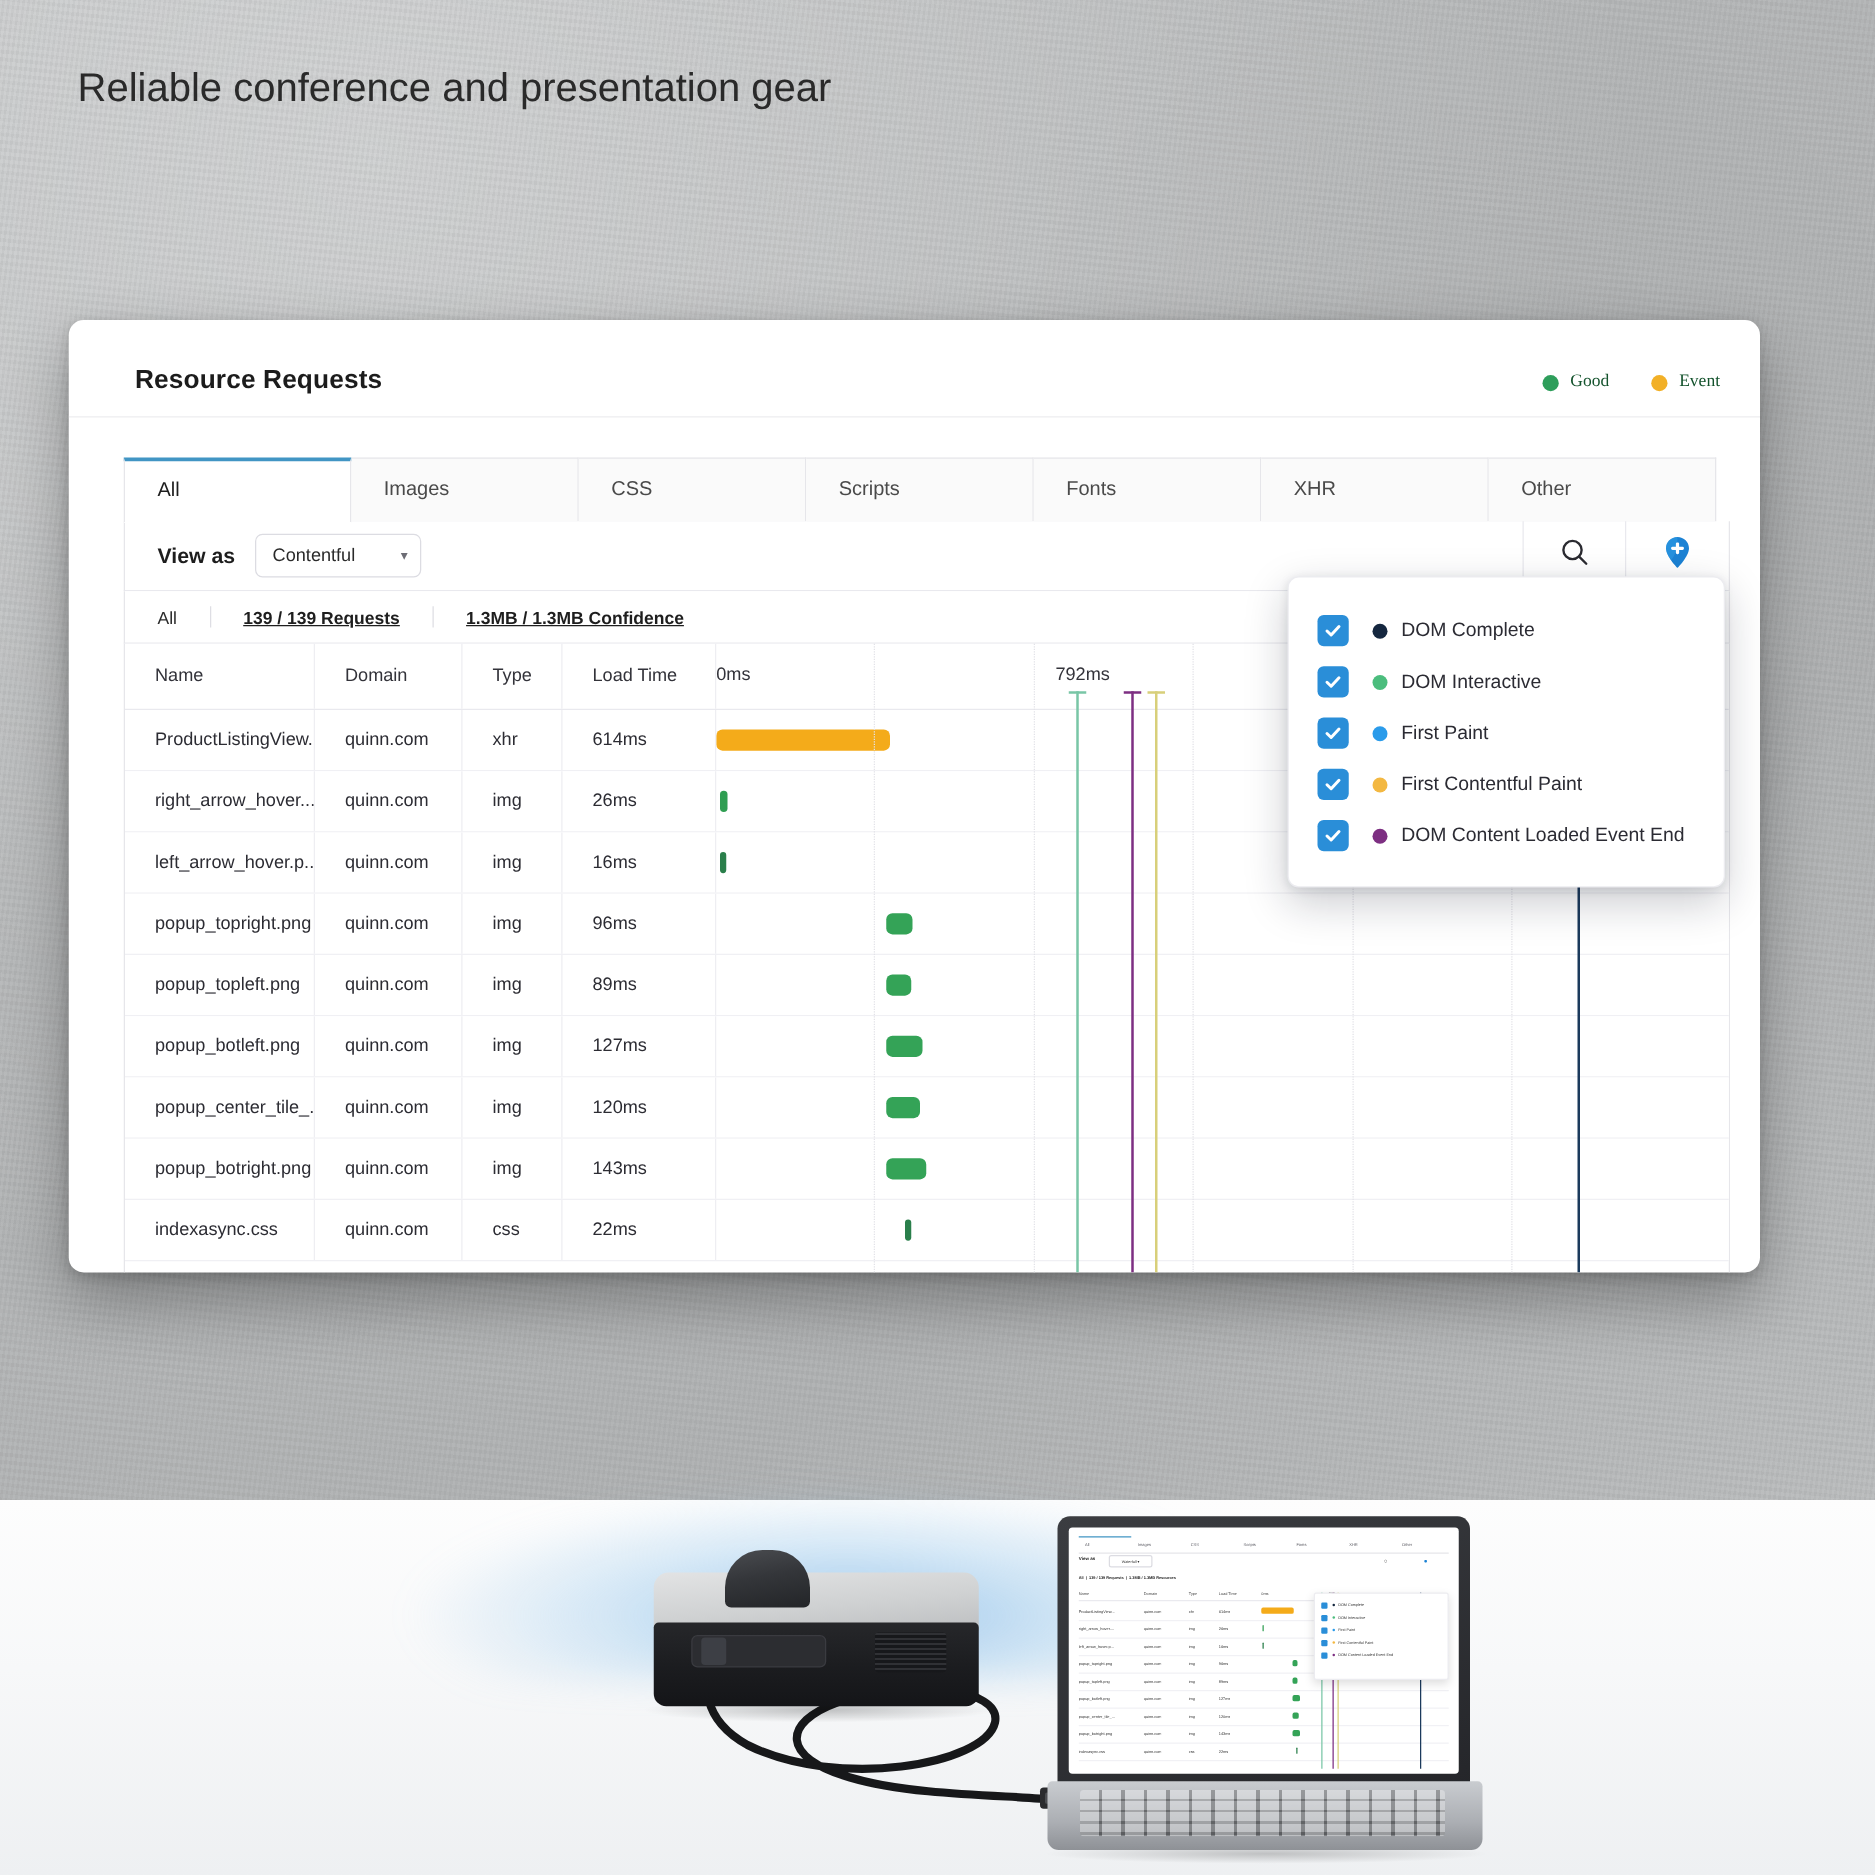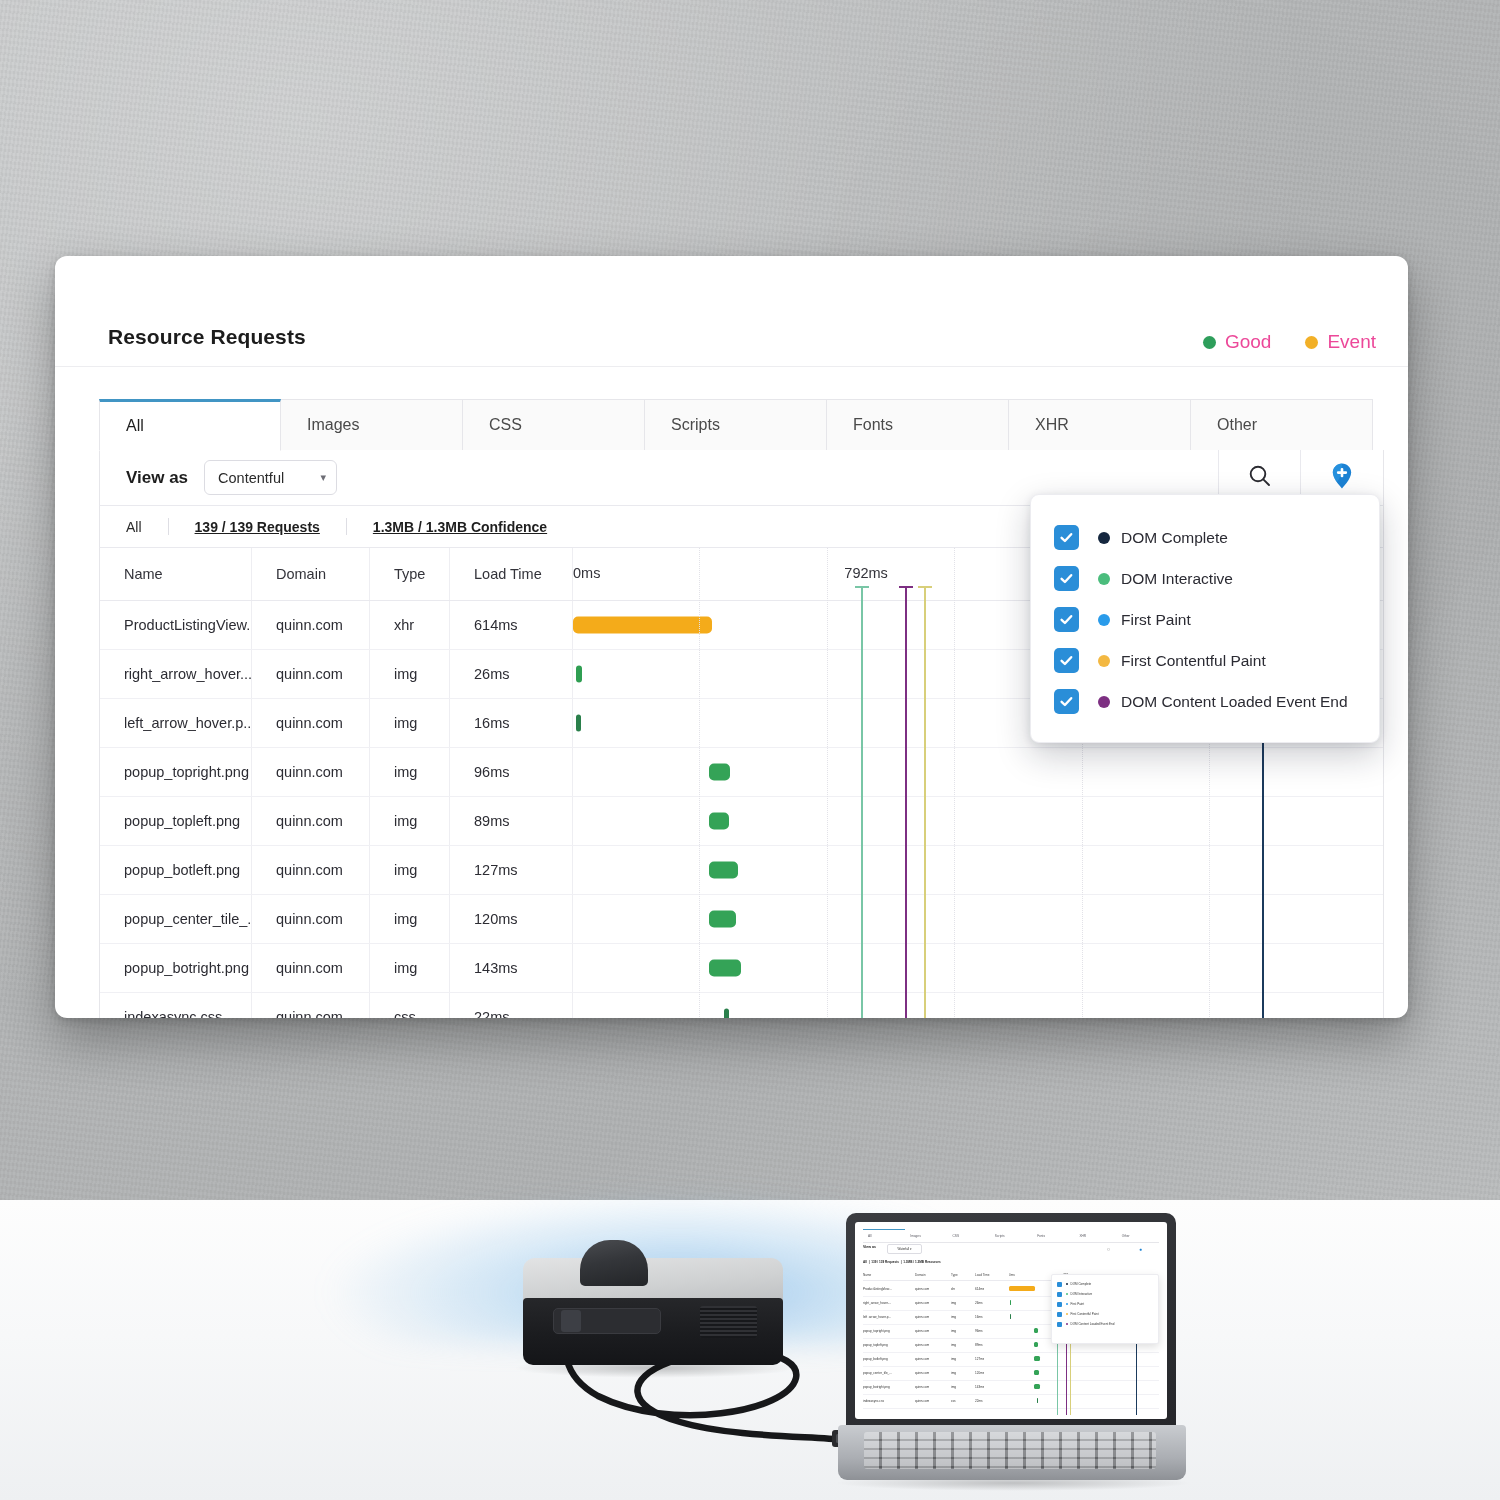--- a/index.html
+++ b/index.html
@@ -36,33 +36,33 @@
     font-size:32px;font-weight:400;color:#2a2a2a;margin-top:17px;
     line-height:1.1;white-space:nowrap;
   }
   
   #panel{
     position:absolute;left:55px;top:256px;width:1353px;height:762px;
     background:#ffffff;border-radius:12px;
     box-shadow:0 22px 50px rgba(0,0,0,.30), 0 3px 10px rgba(0,0,0,.16);
     overflow:hidden;z-index:5;
   }
-  .panel-inner{position:absolute;left:0;top:0;width:1353px;height:762px;margin-top:33px;}
+  .panel-inner{position:absolute;left:0;top:0;width:1353px;height:762px;}
 
   
   .p-head{
     position:absolute;left:0;top:0;width:1353px;height:78px;
     border-bottom:1px solid #ededf0;box-sizing:border-box;
   }
   .p-title{
     position:absolute;left:53px;top:36px;font-size:21px;font-weight:bold;
     color:#1c1c1c;letter-spacing:.1px;
   }
   .legend-top{position:absolute;right:32px;top:42px;display:flex;gap:34px;align-items:center;}
-  .legend-top .it{display:flex;align-items:center;gap:9px;font-size:19px;color:#ec4899;}
+  .legend-top .it{display:flex;align-items:center;gap:9px;font-size:14px;color:#14532d;font-family:Liberation Serif, serif;}
   .dotc{width:13px;height:13px;border-radius:50%;display:inline-block;}
 
   
   .tabs{position:absolute;left:44px;top:110px;display:flex;}
   .tab{
     width:182px;height:52px;box-sizing:border-box;
     border:1px solid #e6e6ea;border-left:none;background:#fafafa;
     display:flex;align-items:center;padding-left:26px;
     font-size:16px;color:#4a4a4a;
   }
@@ -229,20 +229,21 @@
   .m-pl{margin-left:2.5px;font-size:3px;color:#333;white-space:nowrap;}
   .m-ml{position:absolute;top:52px;bottom:4px;width:.7px;}
   .m-icn{position:absolute;top:24px;font-size:5px;color:#444;}
 </style>
 </head>
 <body>
 
 <div id="wall"></div>
 
 <div id="headline">
+  <div class="h2">Reliable conference and presentation gear</div>
 </div>
 
 <div id="panel">
   <div class="panel-inner">
 
     <div class="p-head">
       <div class="p-title">Resource Requests</div>
       <div class="legend-top" id="statusLegend">
           <span class="it">
     <span class="dotc" style="background:#2e9e5b"></span>

